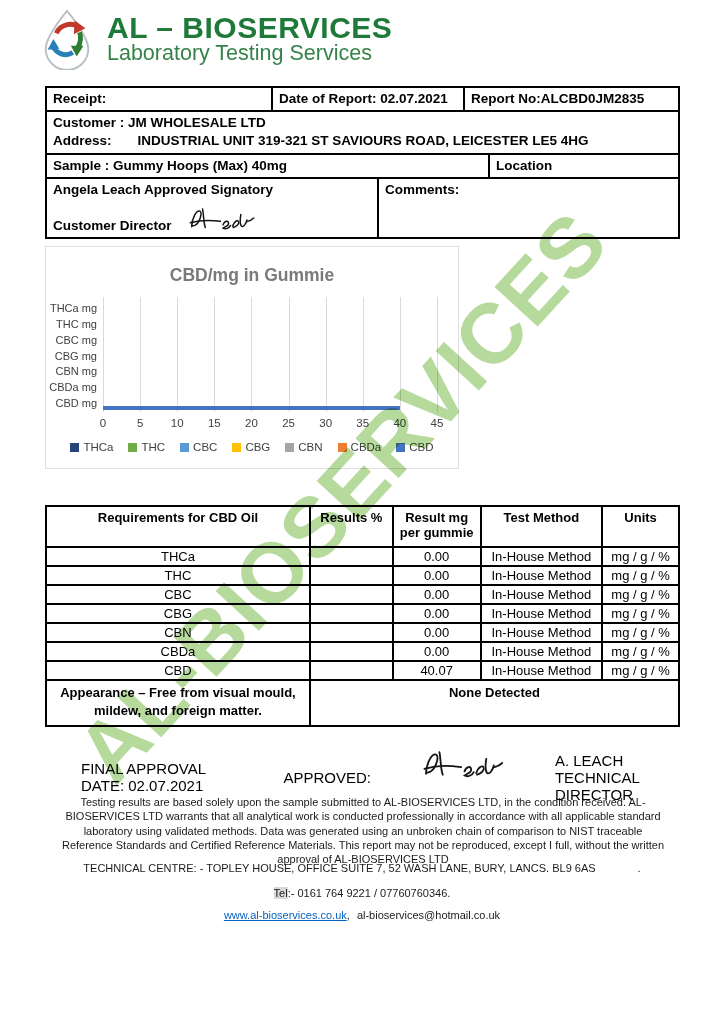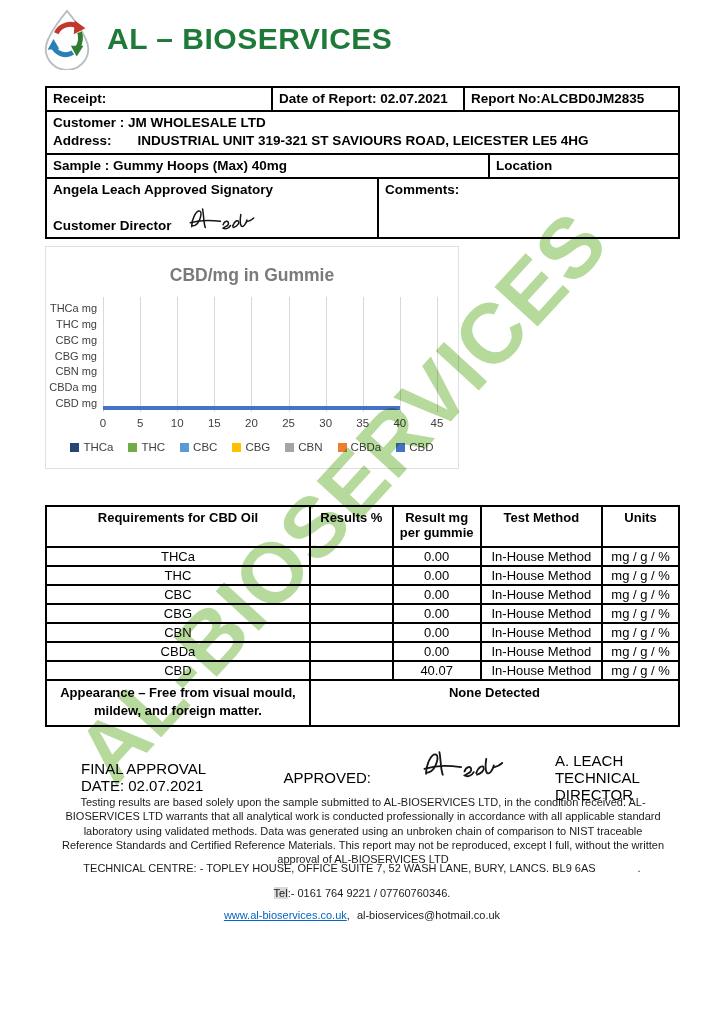--- a/index.html
+++ b/index.html
@@ -81,20 +81,21 @@
       <path d="M32 3 C32 3 10 29 10 42 a22 22 0 0 0 44 0 C54 29 32 3 32 3 Z" fill="#ffffff" stroke="#b9c0c4" stroke-width="2"></path>
       <path d="M21 26 C25 17 37 14 44 20" stroke="#c0392b" stroke-width="5" fill="none"></path>
       <polygon points="40,13 51,21 39,27" fill="#c0392b"></polygon>
       <path d="M45 25 C47 31 46 36 43 41" stroke="#2e7d32" stroke-width="5" fill="none"></path>
       <polygon points="36,39 49,39 42,50" fill="#2e7d32"></polygon>
       <path d="M38 46 C30 51 21 47 17 39" stroke="#2980b9" stroke-width="5" fill="none"></path>
       <polygon points="12,43 18,32 24,42" fill="#2980b9"></polygon>
     </svg>
     <div class="brand-text">
       <span class="brand-title">AL – BIOSERVICES</span>
+      <span class="brand-tagline">Laboratory Testing Services</span>
     </div>
   </div>
 
   <div class="doc-table">
     <div class="dt-row">
       <div class="dt-cell" style="width:224px;">Receipt:</div>
       <div class="dt-cell" style="width:192px;">Date of Report: 02.07.2021</div>
       <div class="dt-cell" style="flex:1;">Report No:ALCBD0JM2835</div>
     </div>
     <div class="dt-row">

